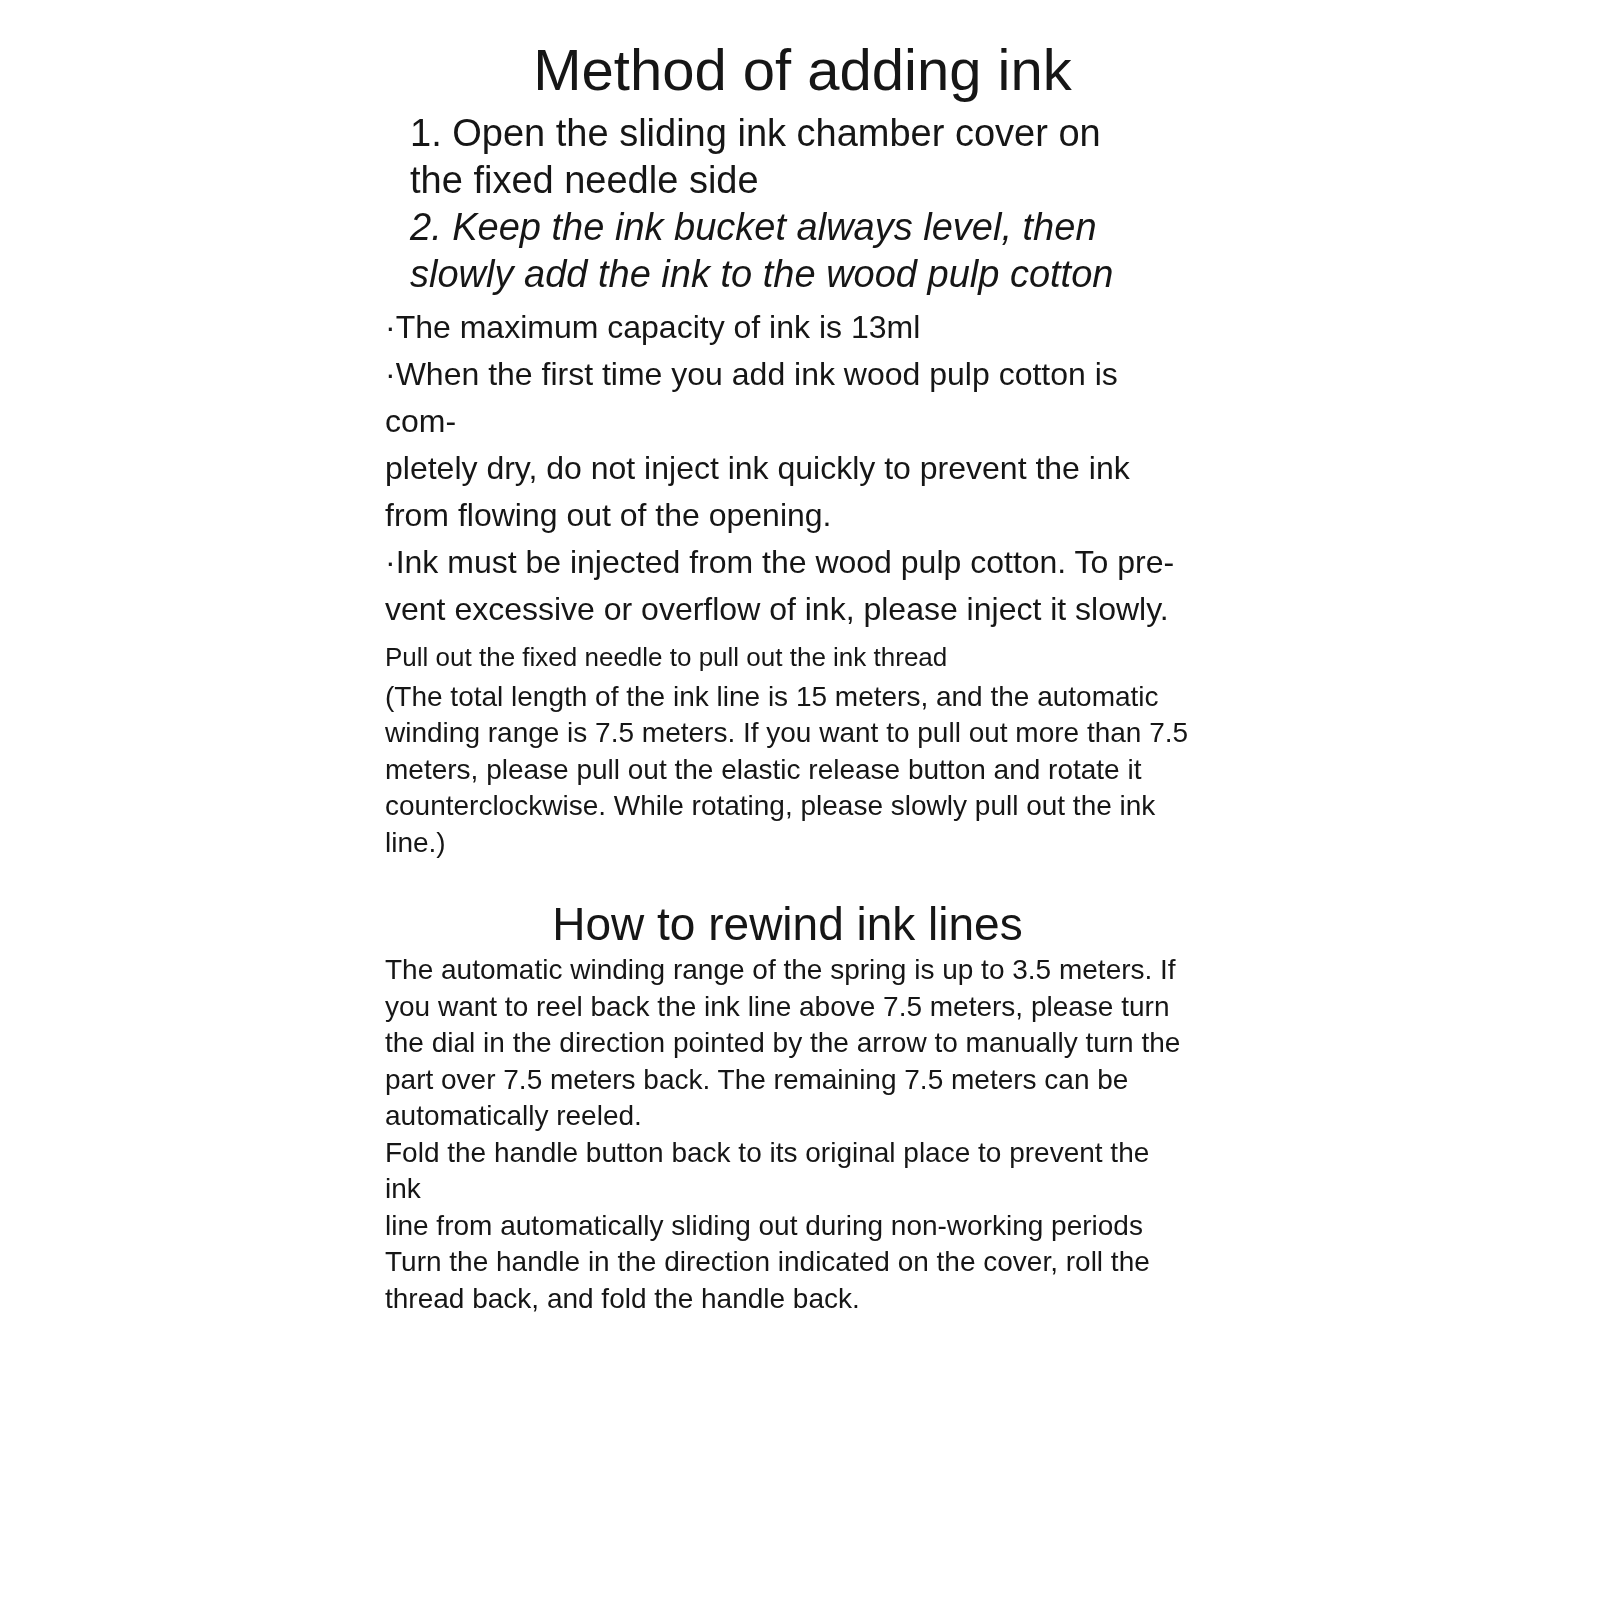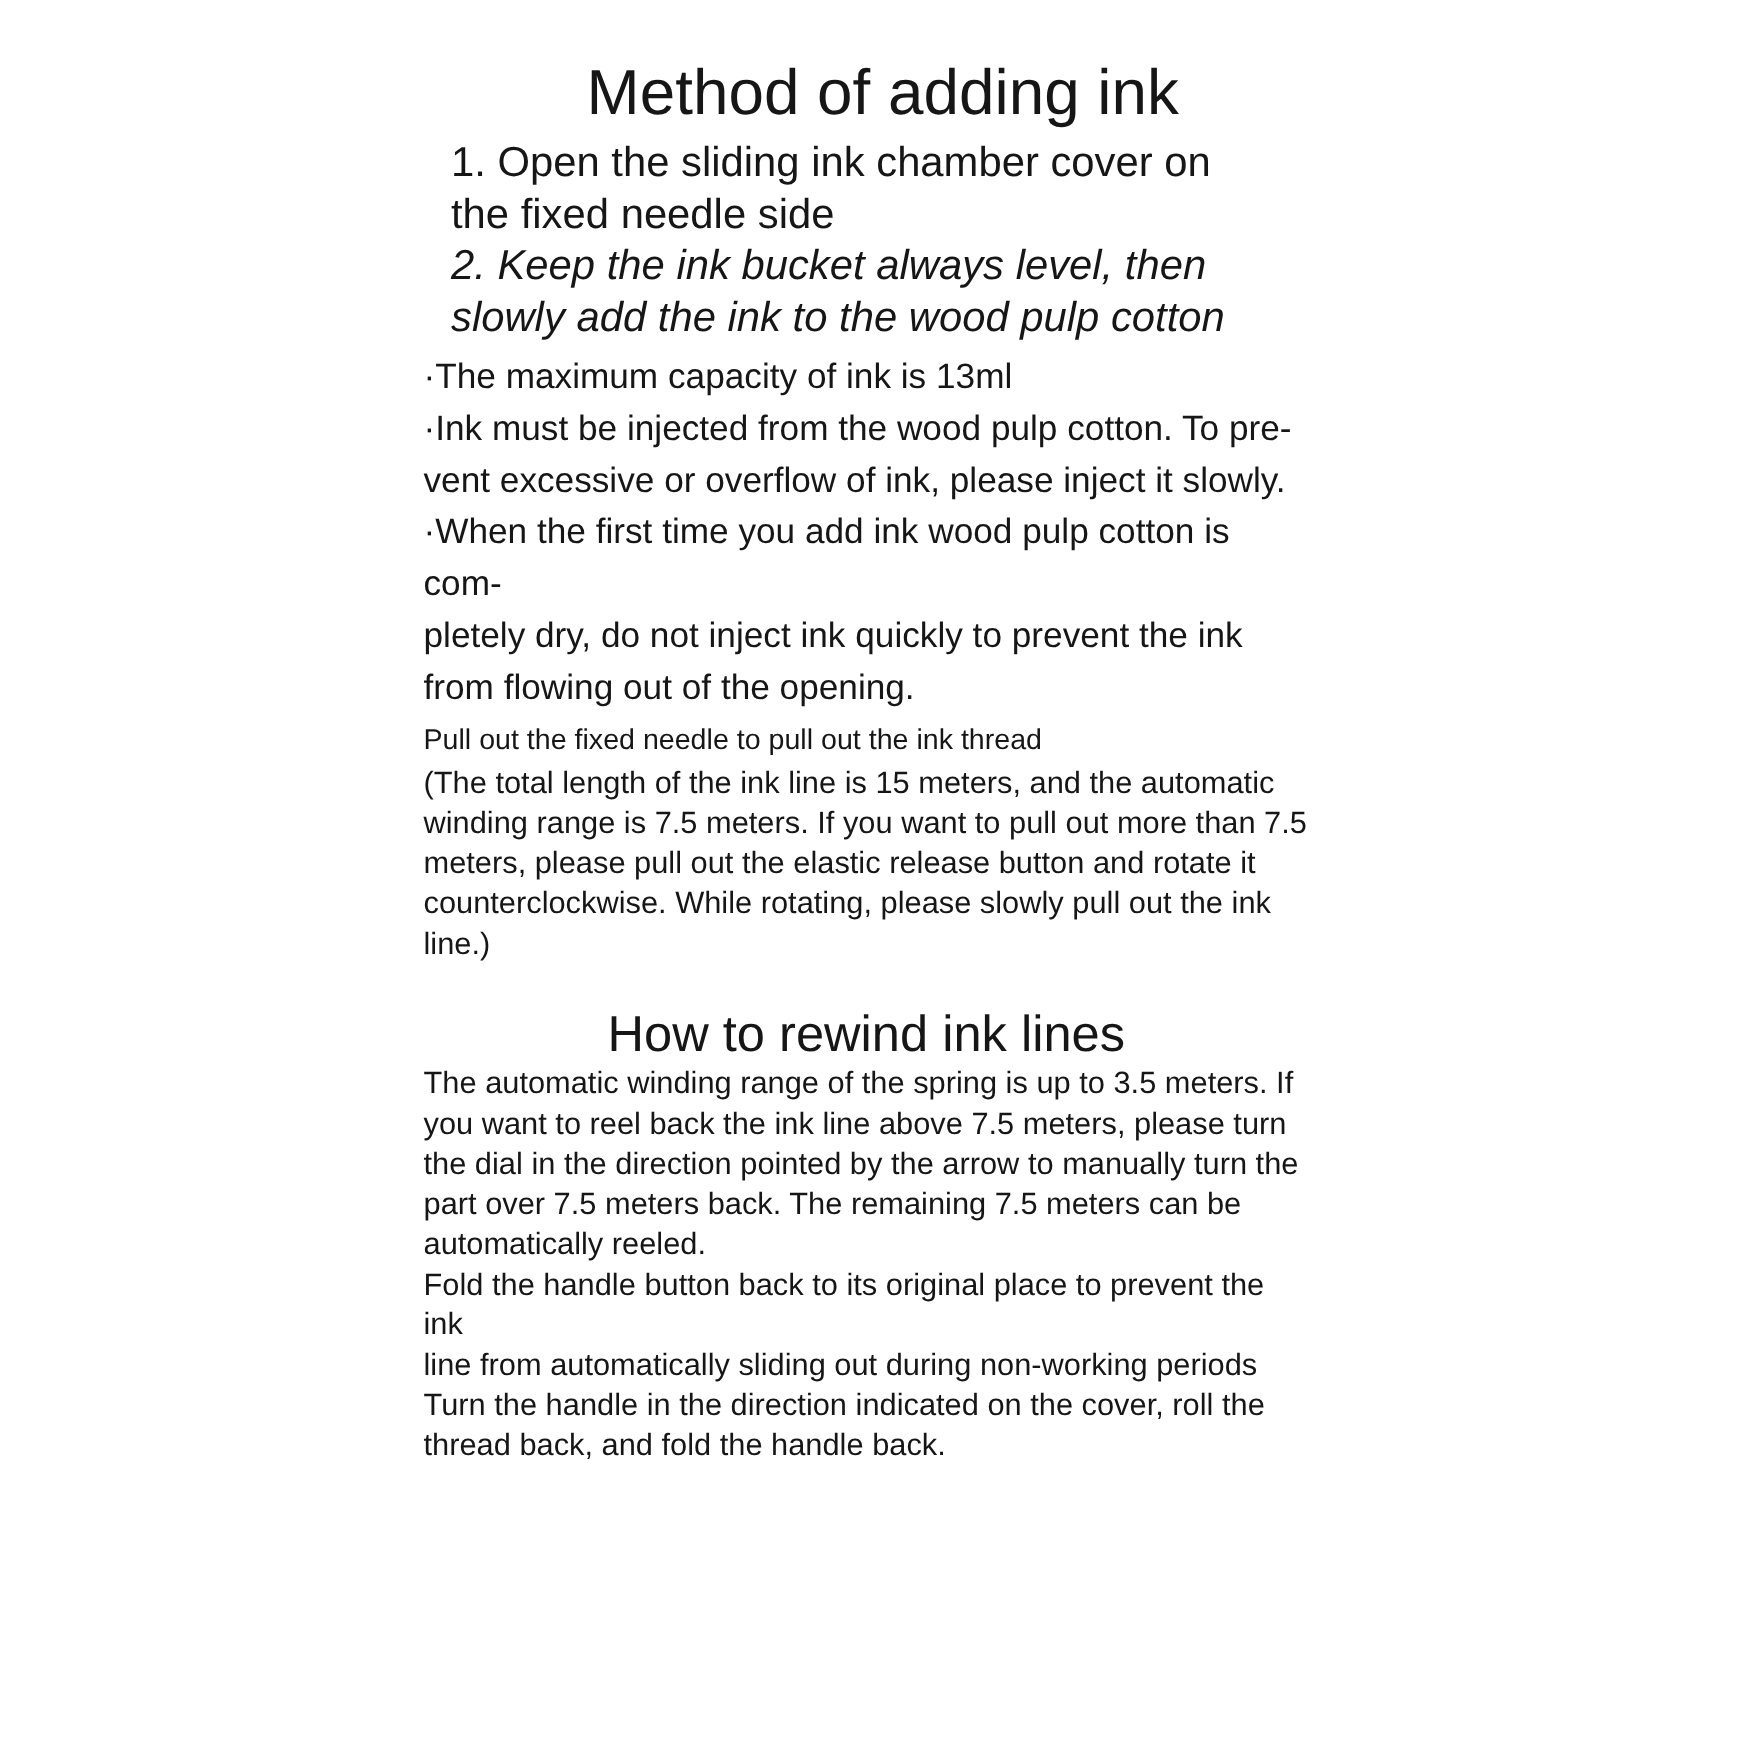--- a/index.html
+++ b/index.html
@@ -9,21 +9,21 @@
     background: #ffffff;
     overflow: hidden;
     font-family: "Liberation Sans", "DejaVu Sans", sans-serif;
     color: #161616;
   }
   .page {
     position: relative;
     width: 1600px;
     height: 1600px;
     background: #ffffff;
-    padding-top: 52px;
+    padding-top: 37px;
   }
   .content {
     margin-left: 385px;
     width: 805px;
   }
   .h1 {
     font-size: 58px;
     font-weight: 400;
     line-height: 1.15;
     text-align: center;
@@ -74,25 +74,25 @@
     <section>
       <h1 class="h1">Method of adding ink</h1>
       <p class="steps">1. Open the sliding ink chamber cover on
 the fixed needle side</p>
       <p class="steps" style="margin-top:0;font-style:italic;">2. Keep the ink bucket always level, then
 slowly add the ink to the wood pulp cotton</p>
     </section>
 
     <section>
       <p class="bullets">·The maximum capacity of ink is 13ml</p>
-      <p class="bullets" style="margin-top:0;">·Ink must be injected from the wood pulp cotton. To pre-
-vent excessive or overflow of ink, please inject it slowly.</p>
       <p class="bullets" style="margin-top:0;">·When the first time you add ink wood pulp cotton is com-
 pletely dry, do not inject ink quickly to prevent the ink
 from flowing out of the opening.</p>
+      <p class="bullets" style="margin-top:0;">·Ink must be injected from the wood pulp cotton. To pre-
+vent excessive or overflow of ink, please inject it slowly.</p>
     </section>
 
     <section>
       <p class="lead">Pull out the fixed needle to pull out the ink thread</p>
       <p class="small">(The total length of the ink line is 15 meters, and the automatic
 winding range is 7.5 meters. If you want to pull out more than 7.5
 meters, please pull out the elastic release button and rotate it
 counterclockwise. While rotating, please slowly pull out the ink
 line.)</p>
     </section>

